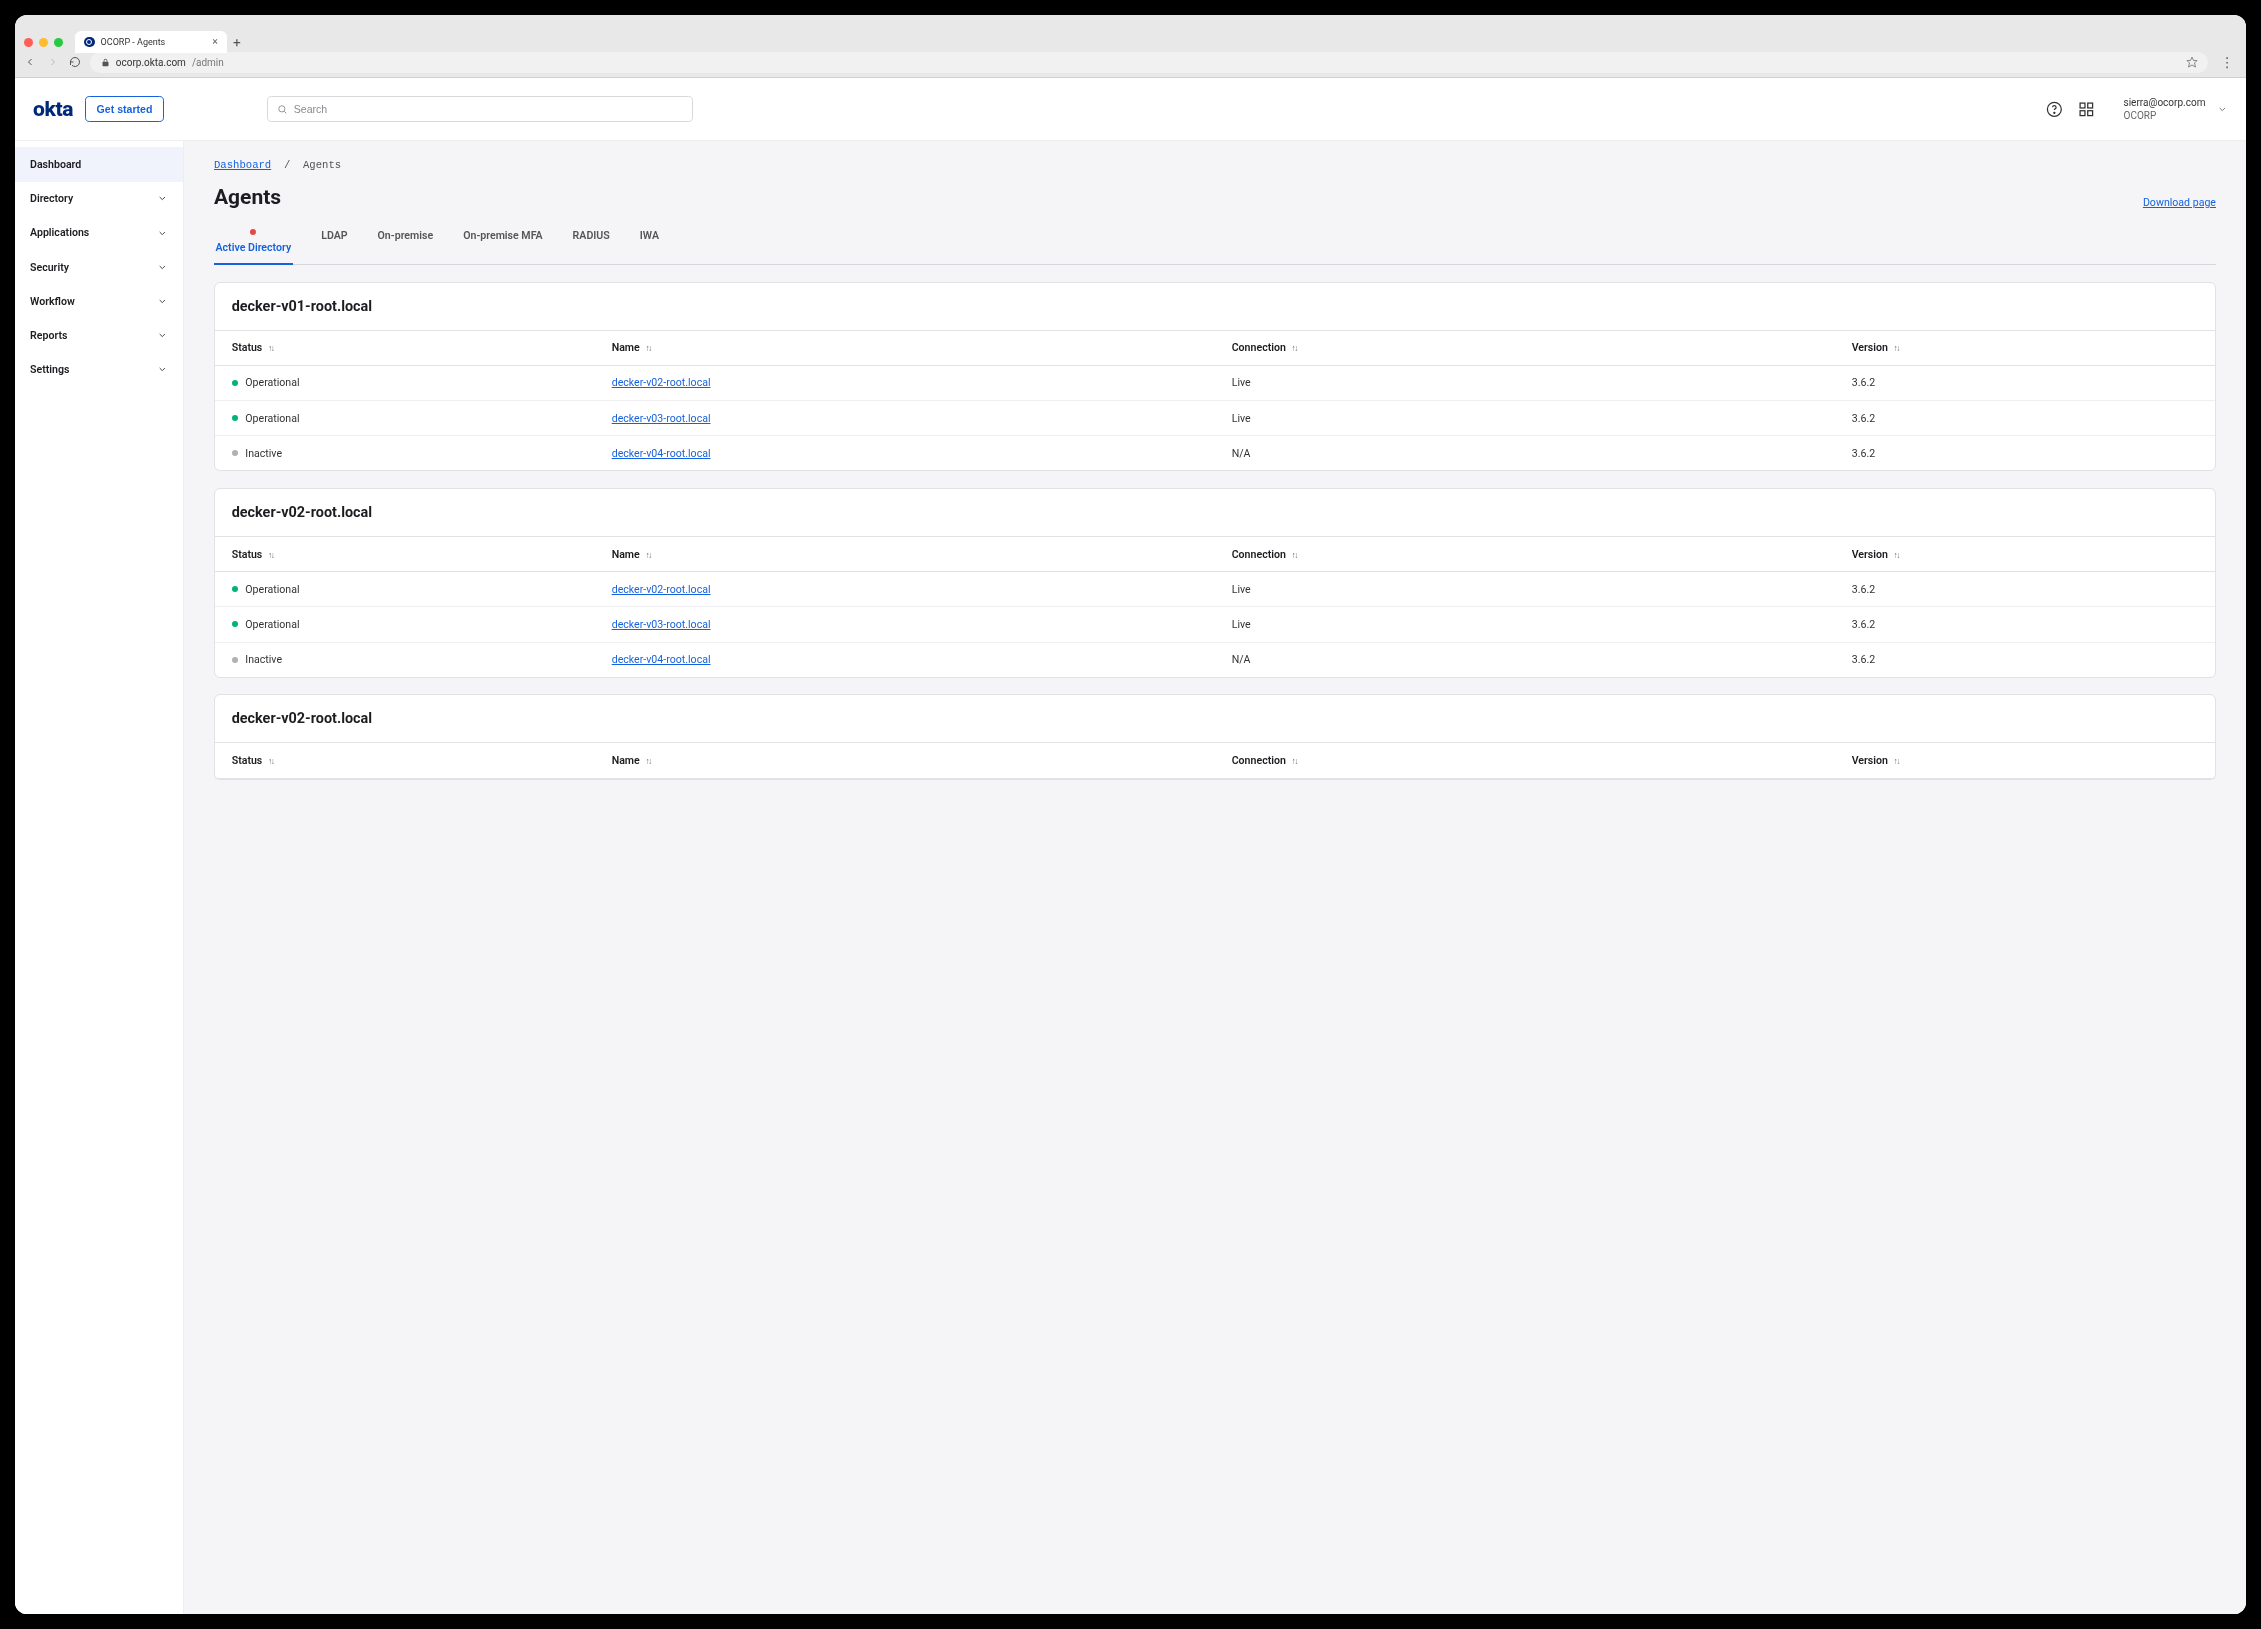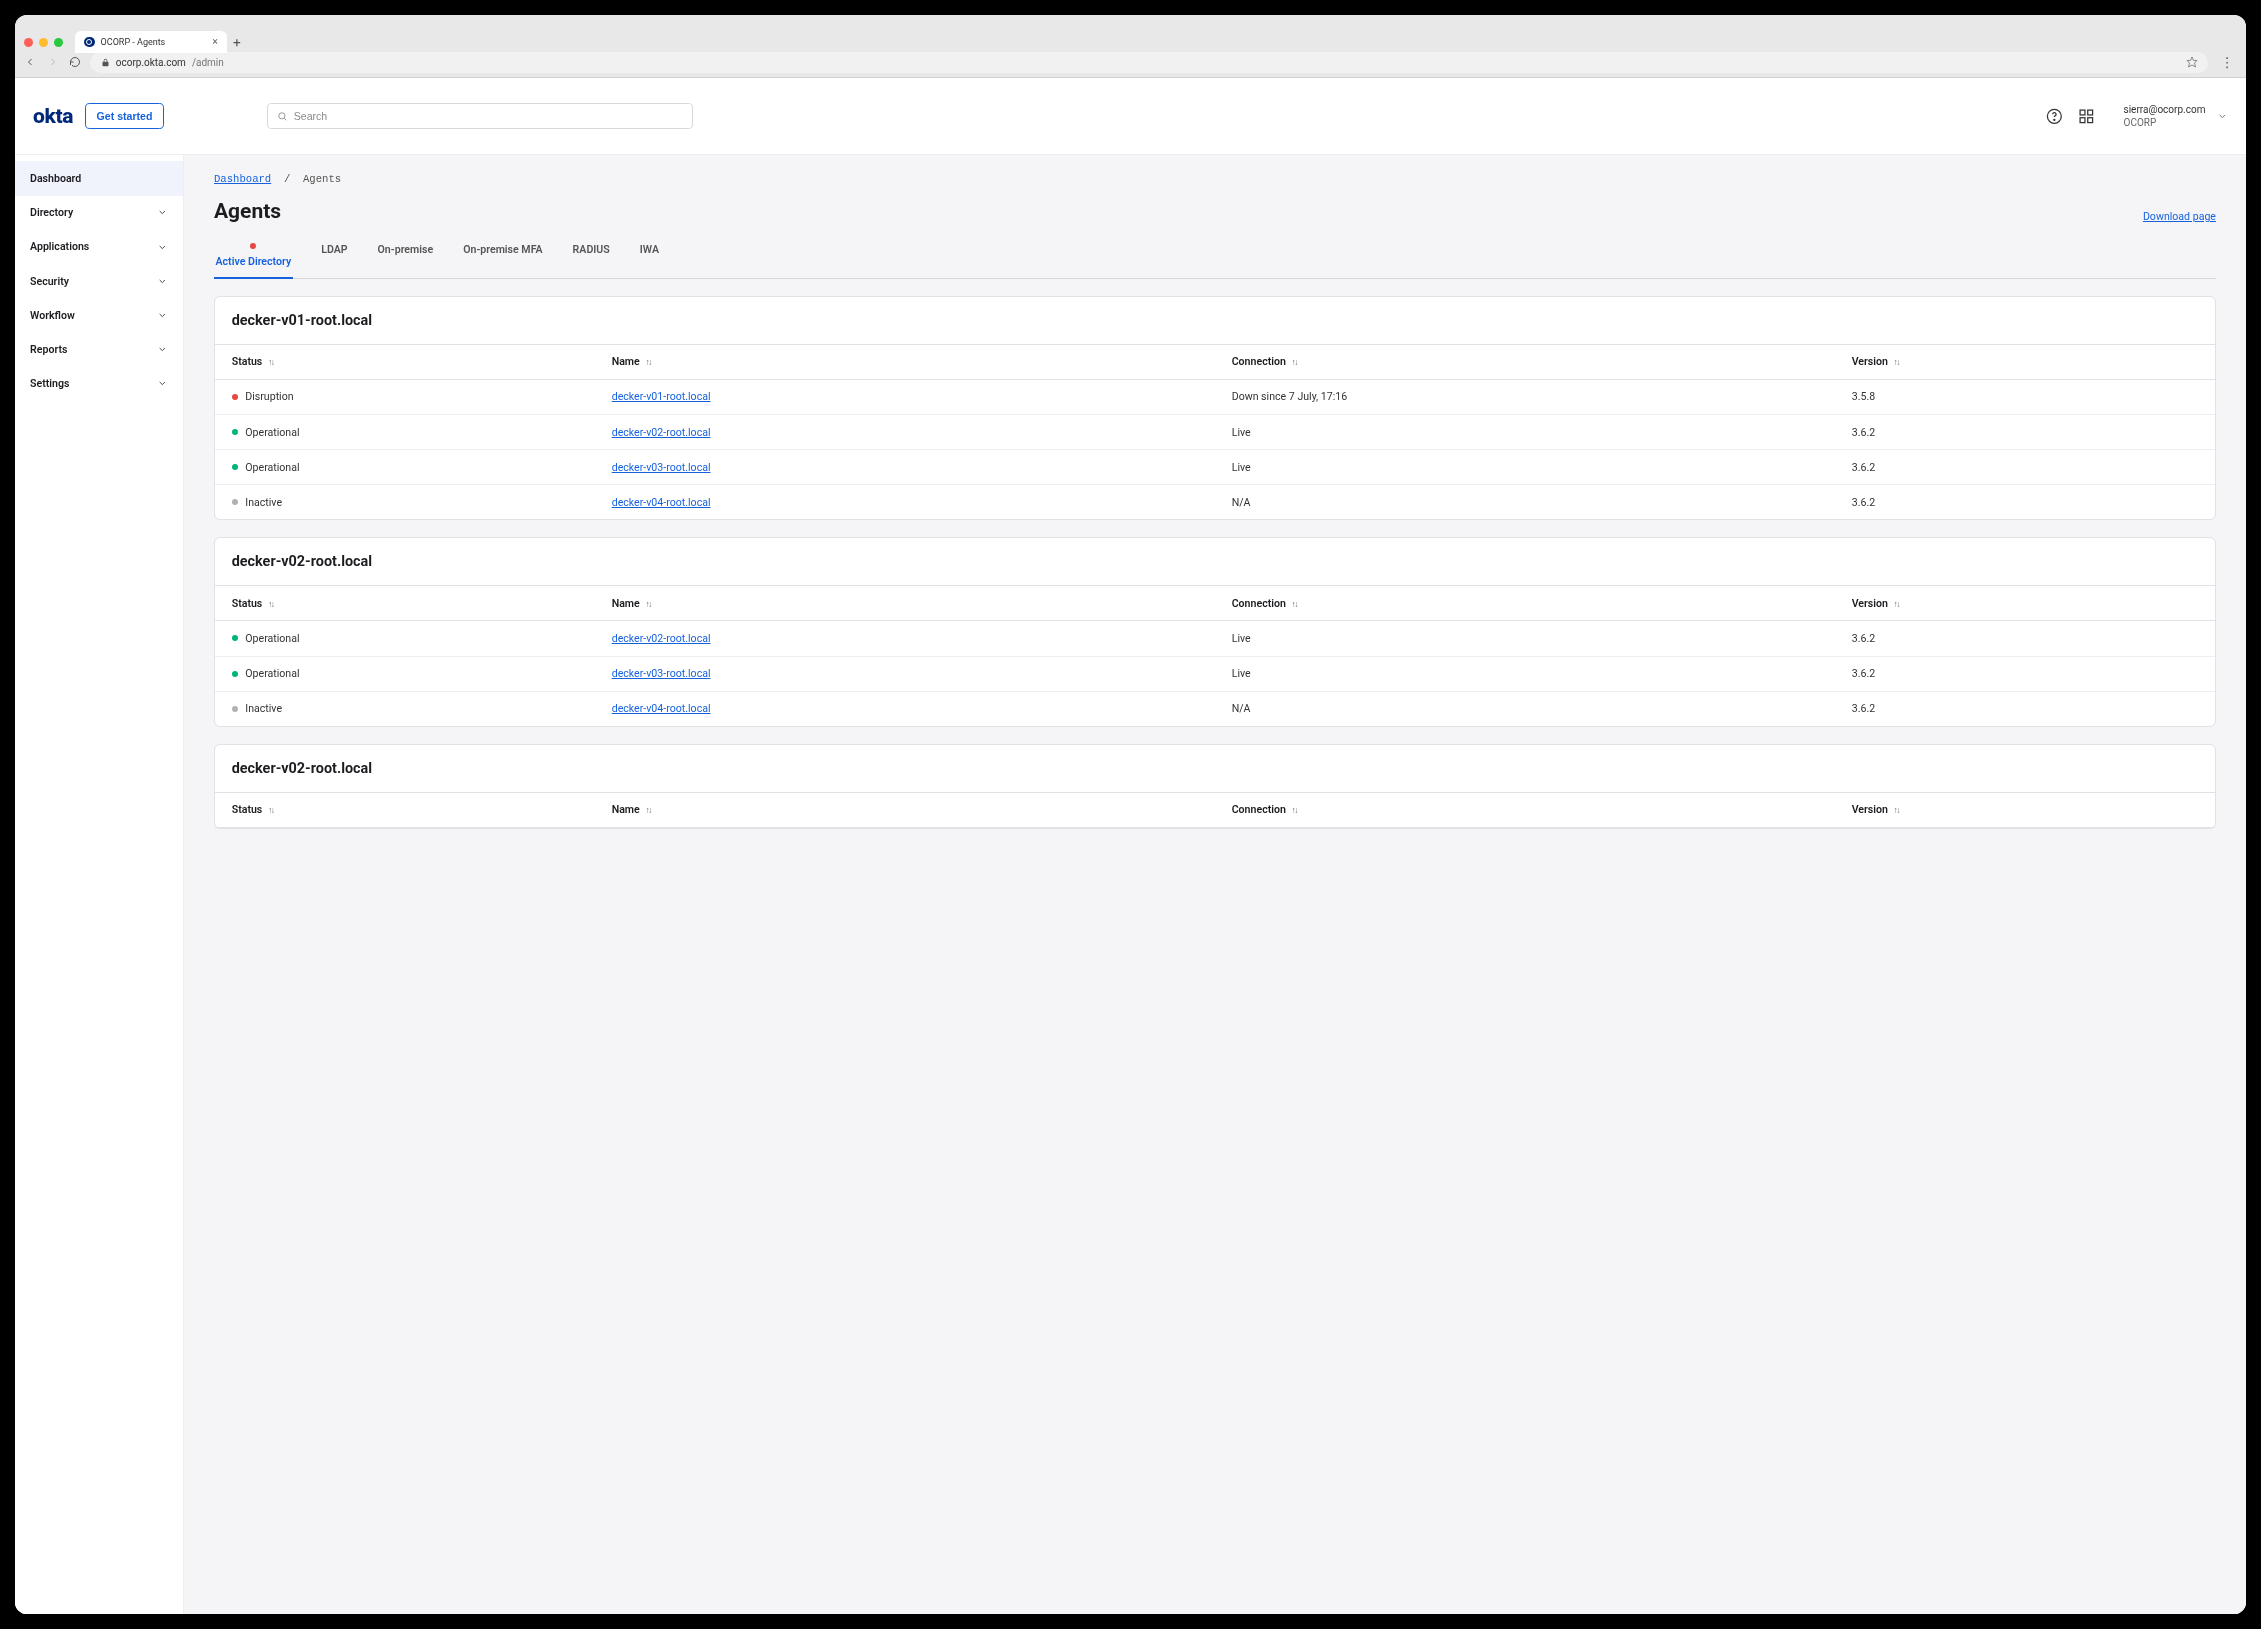--- a/index.html
+++ b/index.html
@@ -95,21 +95,21 @@
 .app-area {
   flex: 1;
   display: flex;
   flex-direction: column;
   overflow: hidden;
   background: #fff;
 }
 .app-header {
   display: flex;
   align-items: center;
-  padding: 25px 18px;
+  padding: 18px 18px;
   gap: 12px;
   border-bottom: 0.8px solid #eee;
 }
 .logo {
   font-size: 21px;
   font-weight: 800;
   color: #00297a;
   letter-spacing: -0.4px;
 }
 .get-started-btn {
@@ -480,31 +480,20 @@
     <th class="col-status">Status <span class="sort-icon">↑↓</span></th>
     <th class="col-name">Name <span class="sort-icon">↑↓</span></th>
     <th class="col-conn">Connection <span class="sort-icon">↑↓</span></th>
     <th class="col-ver">Version <span class="sort-icon">↑↓</span></th>
   </tr>
                 </thead>
                 <tbody>
                   <tr>
       <td>
                       <div class="status-cell">
-                        <span class="dot red"></span>
-                        <span>Disruption</span>
-                      </div>
-                    </td>
-      <td><a href="#" class="name-link">decker-v01-root.local</a></td>
-      <td>Down since 7 July, 17:16</td>
-      <td>3.5.8</td>
-                  </tr>
-                  <tr>
-      <td>
-                      <div class="status-cell">
                         <span class="dot green"></span>
                         <span>Operational</span>
                       </div>
                     </td>
       <td><a href="#" class="name-link">decker-v02-root.local</a></td>
       <td>Live</td>
       <td>3.6.2</td>
                   </tr>
                   <tr>
       <td>

